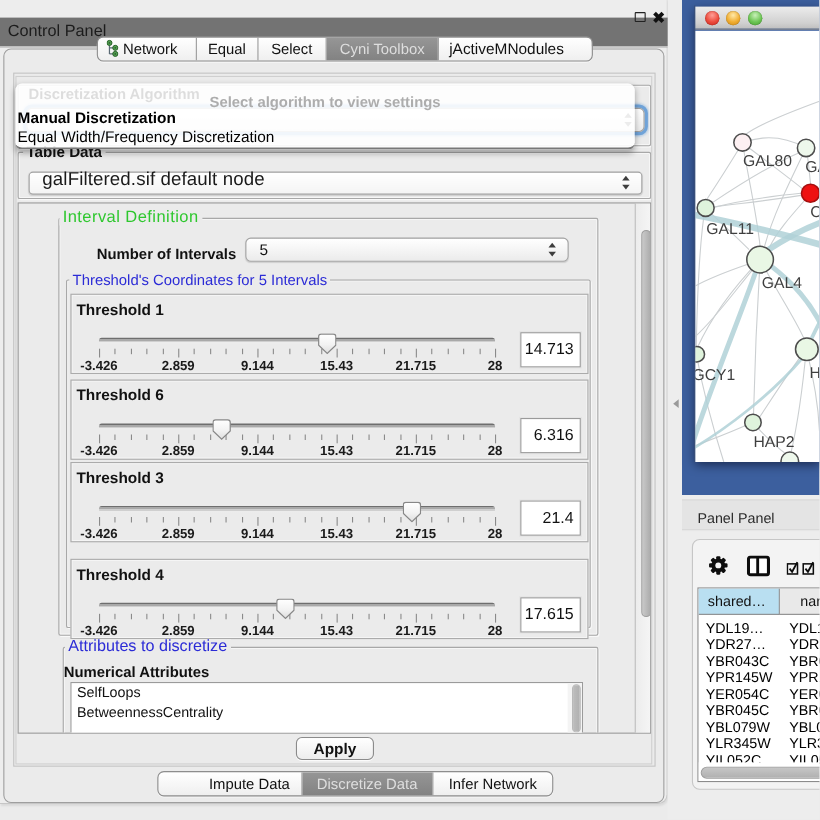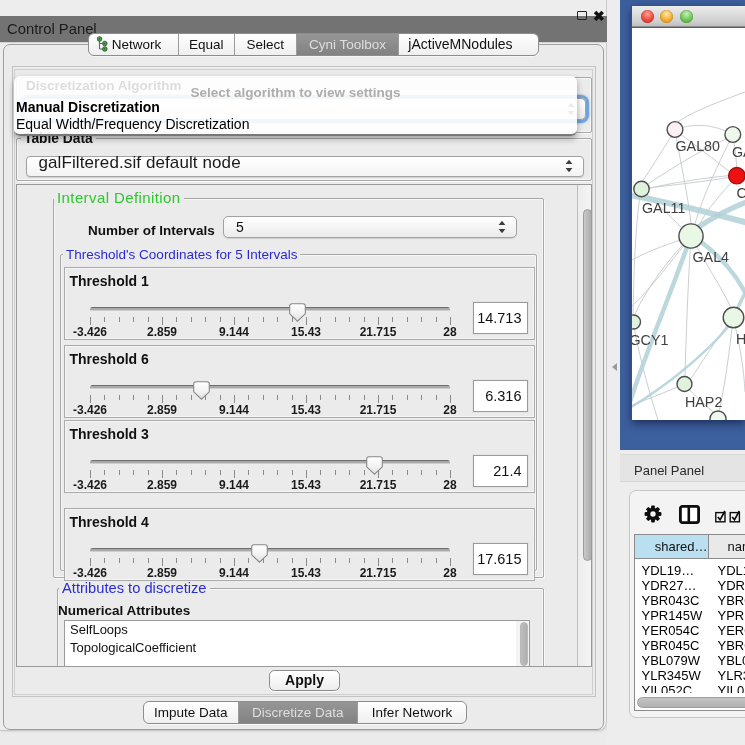--- a/index.html
+++ b/index.html
@@ -16,21 +16,21 @@
 
 #tabpanel { left:3px; top:44px; width:601px; height:686px; background:#ebebeb; border:1px solid #9e9e9e; border-radius:7px; }
 
 
 .seg { display:flex; border:1px solid #8d8d8d; border-radius:6px; overflow:hidden; background:linear-gradient(#ffffff,#efefef); box-shadow:0 1px 0 rgba(255,255,255,.6); }
 .seg .s { font-size:13.5px; color:#111; text-align:center; line-height:21px; border-right:1px solid #9a9a9a; white-space:nowrap; }
 .seg .s:last-child { border-right:none; }
 .seg .sel { background:linear-gradient(#969696,#828282); color:#dedede; }
 
 #toptabs { left:88px; top:33px; height:23px; }
-#bottabs { left:143px; top:701px; height:23px; }
+#bottabs { left:143px; top:701px; height:23px;padding-left:36px; }
 
 
 .group { border:1px solid #a8a8a8; border-radius:2px; box-shadow:inset 0 0 0 1px rgba(255,255,255,.55), 1px 1px 0 rgba(255,255,255,.7); }
 .glabel { position:absolute; background:#ebebeb; padding:0 3px; font-size:13.8px; line-height:15px; }
 
 
 .combo { border:1px solid #a2a2a2; border-radius:5px; background:linear-gradient(#ffffff,#ebebeb); box-shadow:0 1px 1px rgba(0,0,0,.12); font-size:13px; color:#111; }
 .combo .txt { position:absolute; left:12px; top:50%; transform:translateY(-50%); }
 .arrows { position:absolute; right:10px; top:50%; transform:translateY(-50%); width:8px; height:12.5px; }
 
@@ -61,21 +61,21 @@
 #nettitle { left:0; top:0; width:113px; height:21px; background:linear-gradient(#ececec,#d0d0d0 75%,#bfbfbf); border-bottom:1px solid #8e8e8e; }
 .light { position:absolute; top:3.5px; width:13px; height:13px; border-radius:50%; }
 #canvas { left:0; top:22px; width:113px; height:392px; background:#fff; overflow:hidden; }
 
 #tpbar { left:620px; top:454px; width:125px; height:28px; background:#e4e4e4; border-top:1px solid #d8d8d8; border-bottom:1px solid #d8d8d8; }
 #tpbar .t { position:absolute; left:14px; top:8px; font-size:13px; color:#2a2a2a; }
 #tablebg { left:620px; top:483px; width:125px; height:262px; background:#ededed; }
 #tablebox { left:629px; top:490px; width:130px; height:228px; background:#f3f3f3; border:1px solid #c6c6c6; border-radius:7px; }
 
 #thetable { left:633.5px; top:533.5px; width:126px; height:177px; border:1px solid #8c8c8c; background:#fff; font-size:13px; overflow:hidden; }
-.hdrc { position:absolute; top:0; height:24px; line-height:24px; text-align:right; color:#111; }
+.hdrc { position:absolute; top:0; height:24px; line-height:24px; text-align:left; color:#111; }
 .col1 { left:0; width:74px; }
 .col2 { left:74px; width:120px; }
 .trow { position:absolute; height:15.1px; line-height:15.1px; color:#000; white-space:nowrap; }
 </style>
 </head>
 <body>
 
 <div class="abs" id="cpwin">
   <div class="abs" id="titlebar">
       <span class="t">Control Panel</span>
@@ -341,21 +341,21 @@
             </defs>
           </svg></div>
         <div class="vbox">17.615</div>
       </div>
 
     <div class="abs group" style="left:39.5px; top:403px; width:487px; height:120px;"></div>
     <div class="glabel" style="left:42px; top:396px; color:#2b2bd6; font-size:14.7px;">Attributes to discretize</div>
     <div class="abs" style="left:41px; top:418px; font-weight:bold; font-size:13.5px; color:#111;">Numerical Attributes</div>
     <div class="abs" id="attrlist" style="left:47px; top:435px;">
       <div>SelfLoops</div>
-      <div>TopologicalCoefficient</div>
+      <div>BetweennessCentrality</div>
     </div>
     <div class="abs" style="left:499px; top:436px; width:13px; height:46px; background:#f4f4f4;"></div>
     <div class="abs sbthumb" style="left:503px; top:437px; width:8px; height:44px; border-radius:4px; border-color:#b9b9b9; background:linear-gradient(90deg,#bdbdbd,#b0b0b0);"></div>
 
     <div class="abs sbtrack" style="left:560px; top:0; width:16px; height:483px;"></div>
     <div class="abs sbthumb" style="left:565.5px; top:23.5px; width:9px; height:352px;"></div>
   </div>
 
   <div class="abs" id="applybtn">Apply</div>
   <div class="abs" style="left:11.5px; top:66px; width:584px; height:631px; border:1px solid #c3c3c3;"></div>

